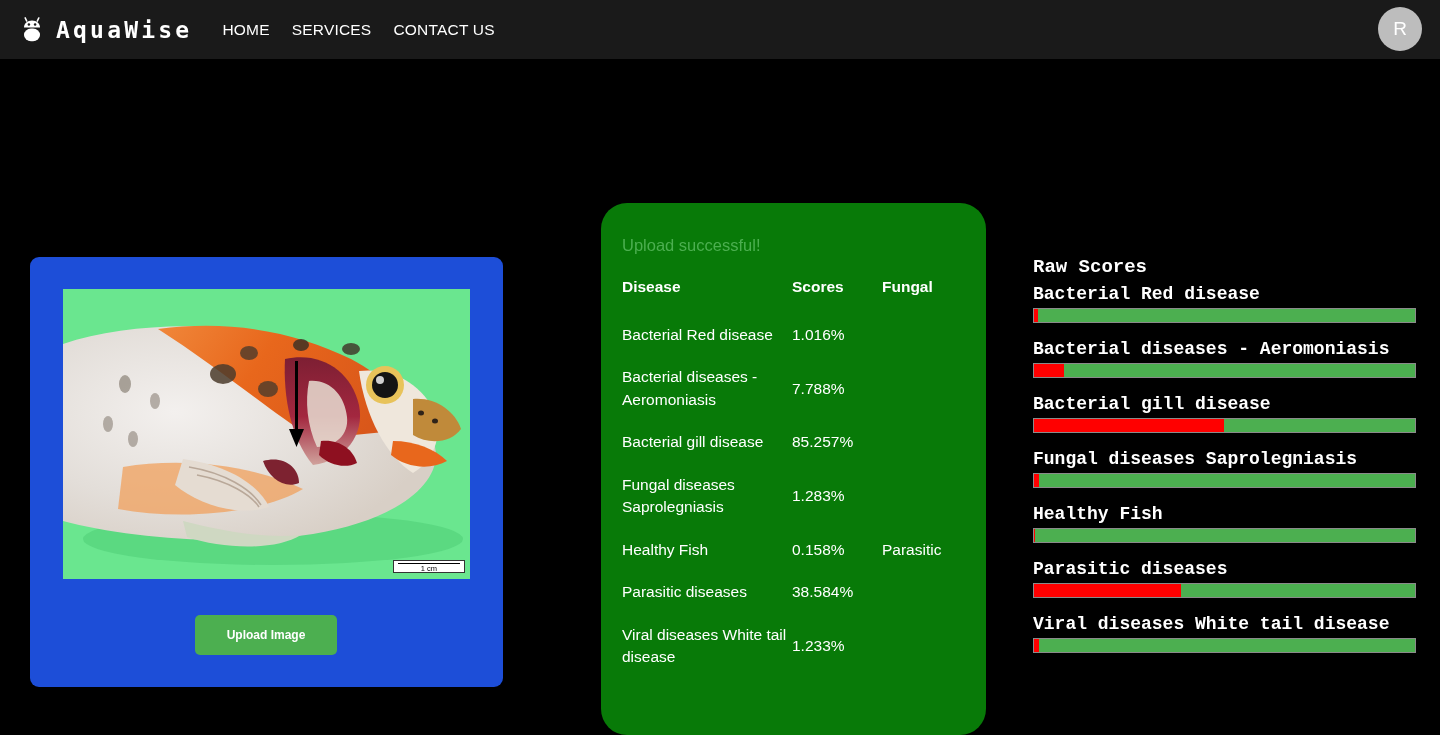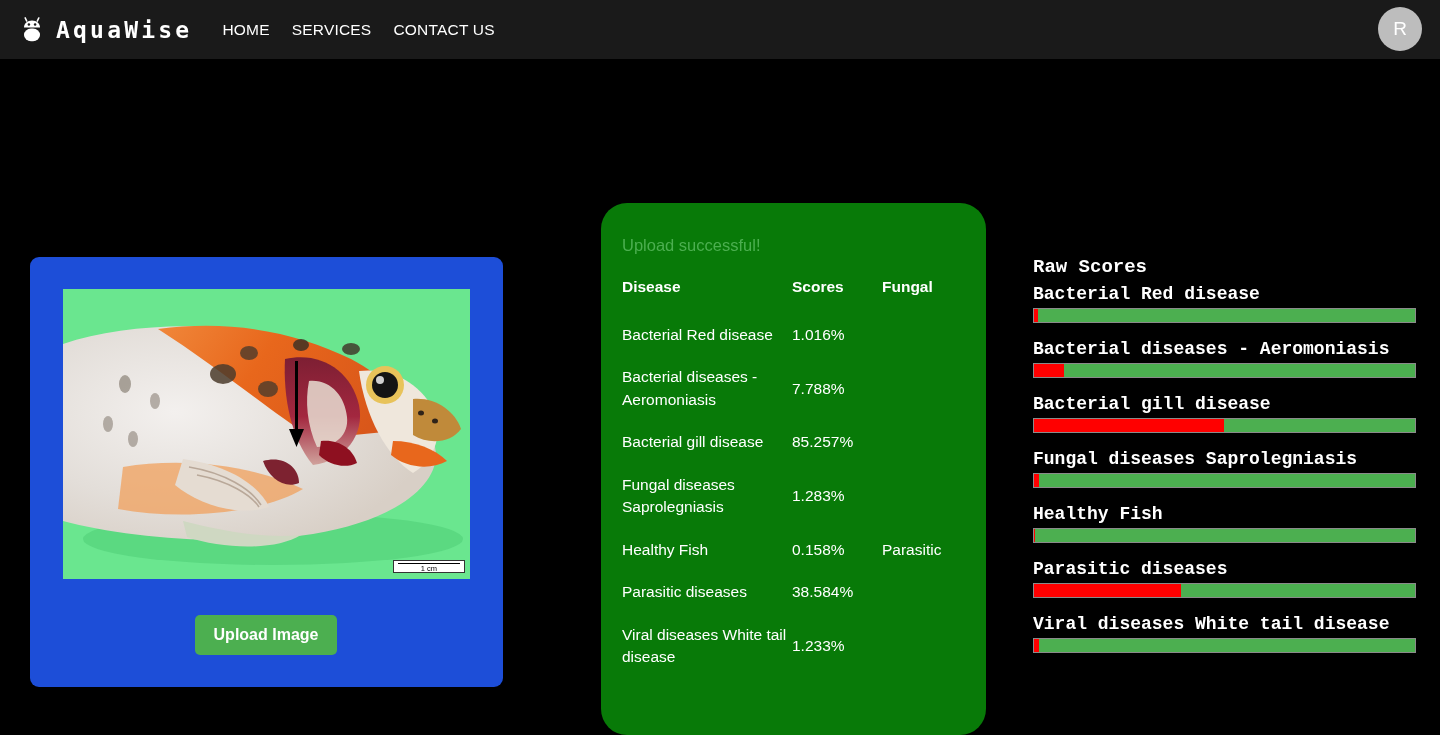--- a/index.html
+++ b/index.html
@@ -119,21 +119,21 @@
     position: absolute;
     left: 165px;
     top: 358px;
     width: 142px;
     height: 40px;
     background: #4CAF50;
     color: #ffffff;
     border: none;
     border-radius: 5px;
     font-family: "Liberation Sans", sans-serif;
-    font-size: 16px;
+    font-size: 12px;
     font-weight: bold;
     cursor: pointer;
   }
 
   
   .results-panel {
     position: absolute;
     left: 601px;
     top: 203px;
     width: 385px;

